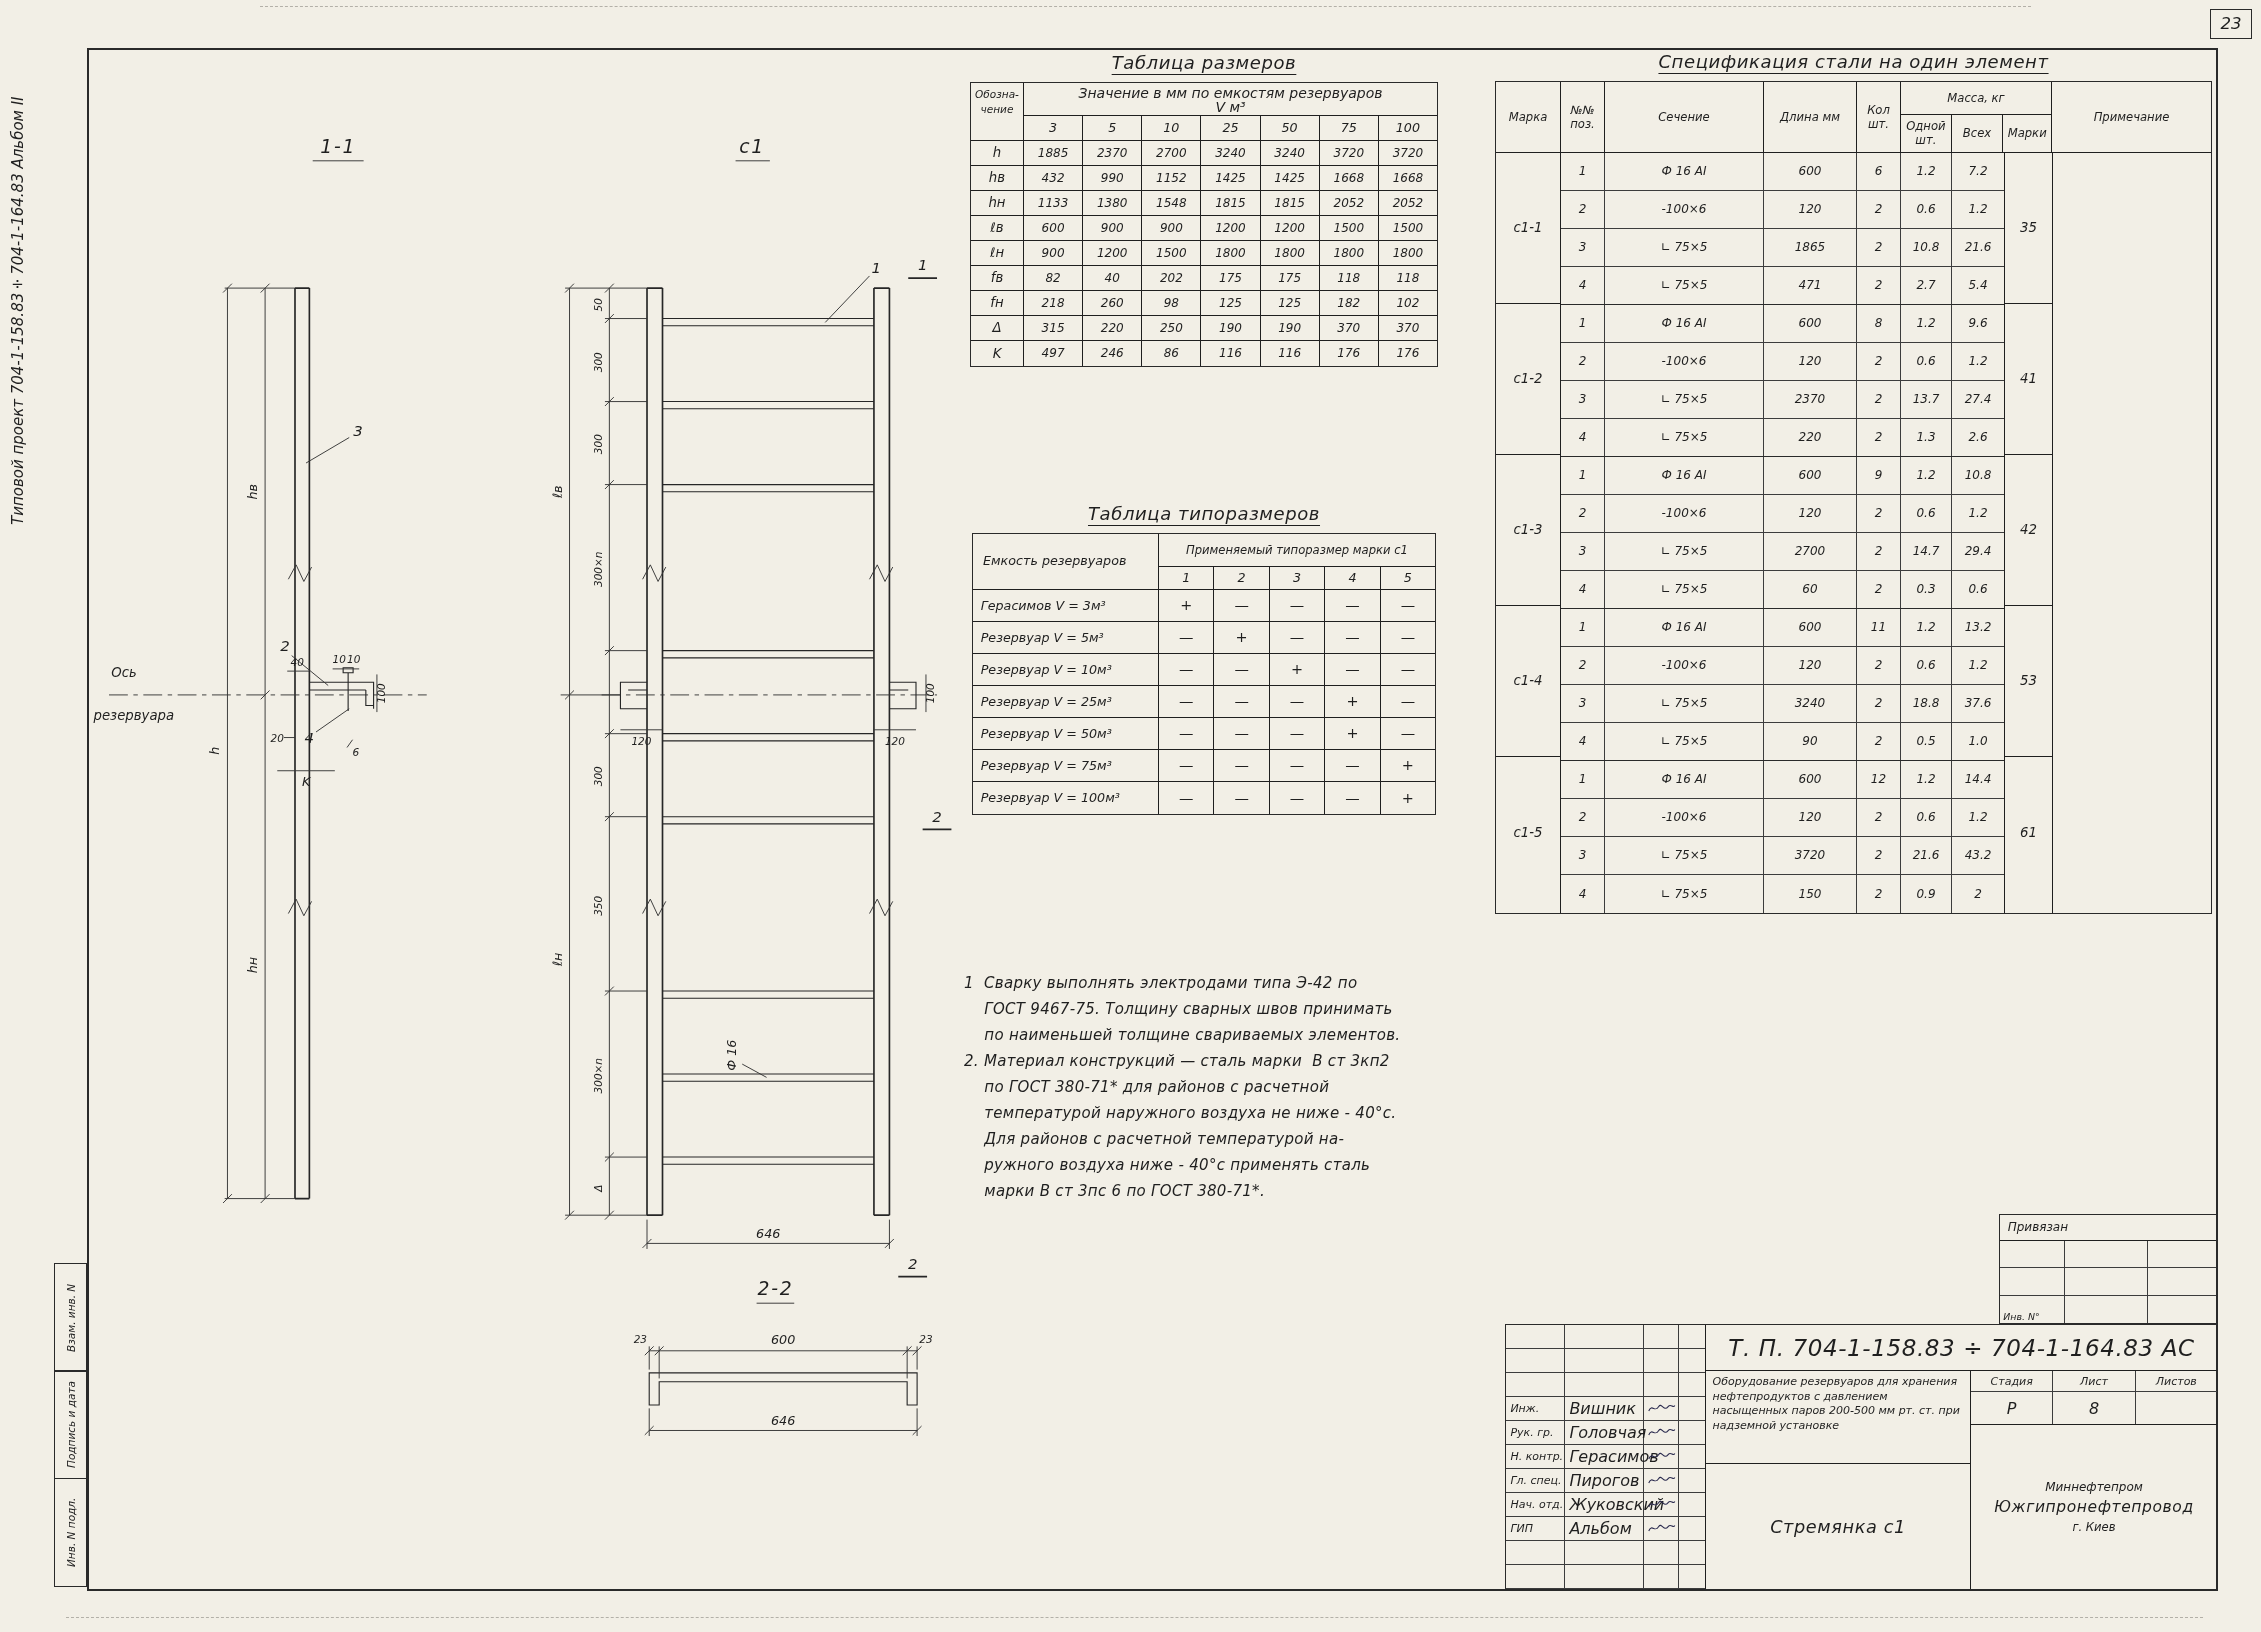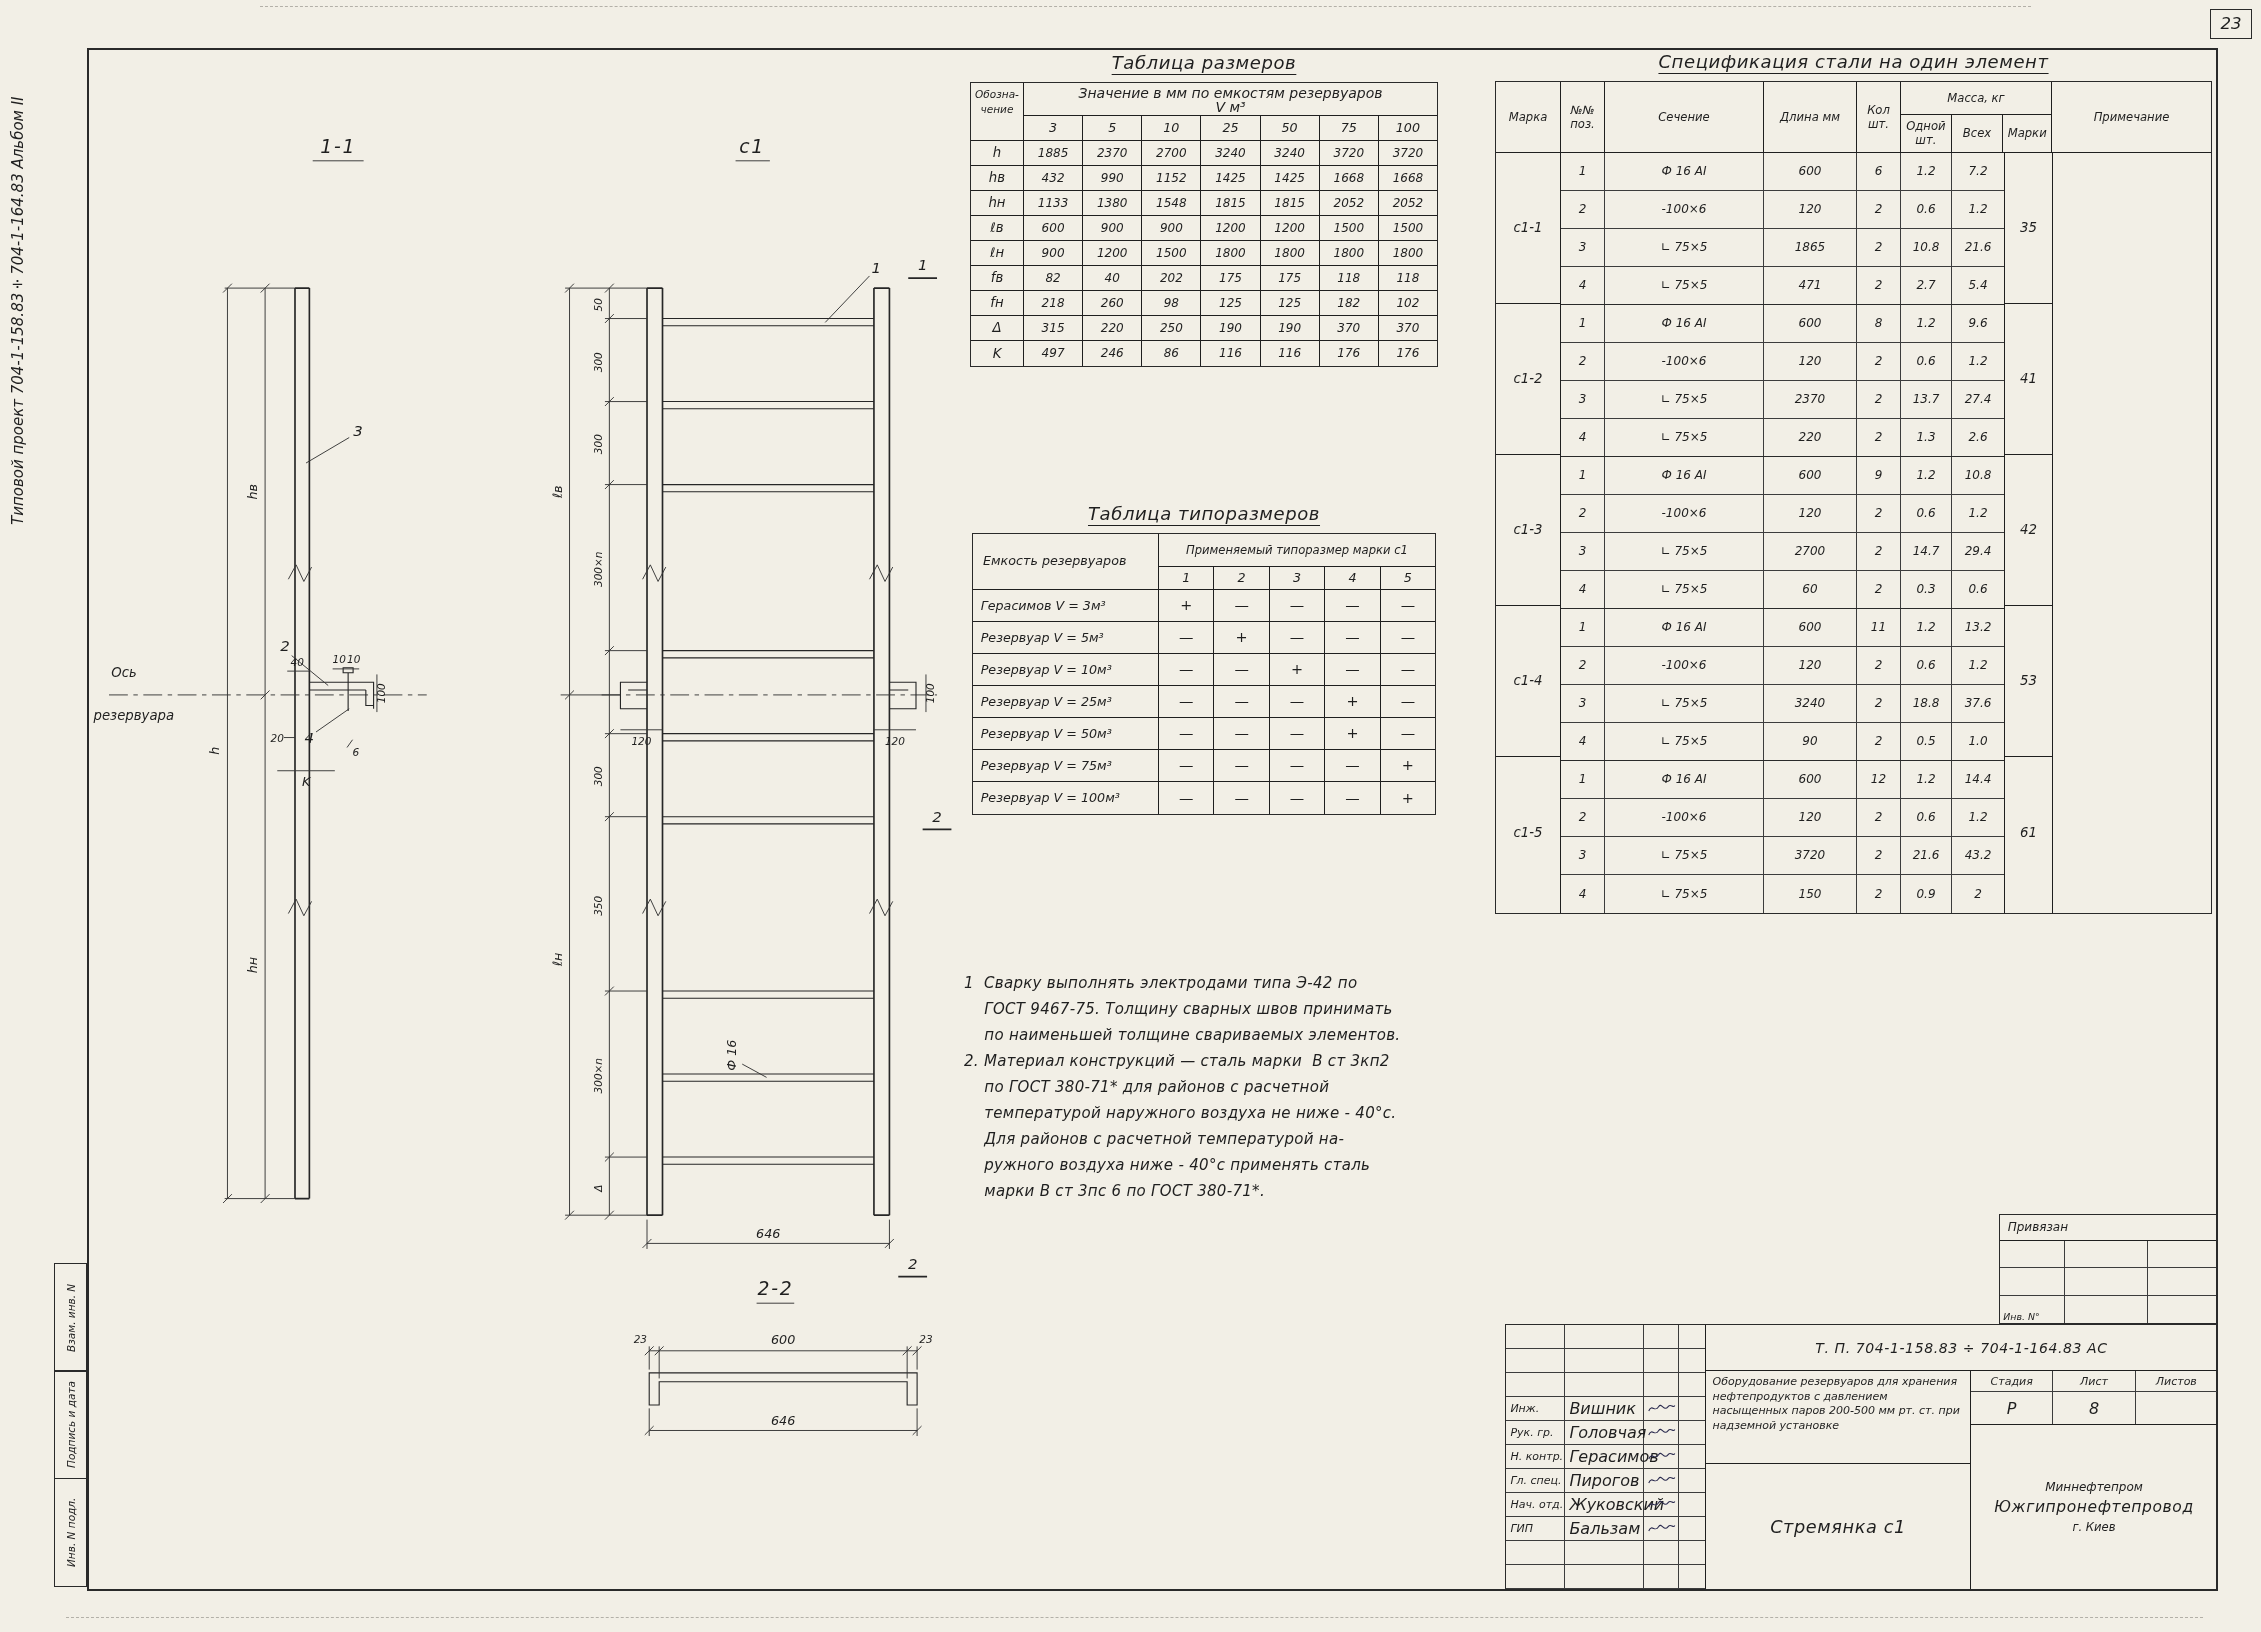--- a/index.html
+++ b/index.html
@@ -72,21 +72,21 @@
 
 .tb{position:absolute;left:1505px;top:1324px;width:713px;height:266px;border:1.9px solid #2a2a2a;display:flex;font-style:italic}
 .tb-left{width:200px;border-right:1.7px solid;display:flex;flex-direction:column}
 .tb-each{display:contents}
 .tb-lrow{display:flex;height:24px;border-bottom:0.9px solid #3c3c3c;flex:none}
 .tb-role{width:59px;border-right:0.9px solid #3c3c3c;display:flex;align-items:center;padding-left:4.4px;font-size:11px}
 .tb-name{width:79px;border-right:0.9px solid #3c3c3c;display:flex;align-items:center;padding-left:4.4px;font-size:16px}
 .tb-sig{width:35px;border-right:0.9px solid #3c3c3c;display:flex;align-items:center;justify-content:center}
 .tb-date{flex:1}
 .tb-right{flex:1;display:flex;flex-direction:column}
-.tb-doc{height:46px;border-bottom:1.7px solid;display:flex;align-items:center;justify-content:center;font-size:14px;letter-spacing:0.6px}
+.tb-doc{height:46px;border-bottom:1.7px solid;display:flex;align-items:center;justify-content:center;font-size:23px;letter-spacing:0.6px}
 .tb-proj{height:52px;border-bottom:1.7px solid;font-size:12px;line-height:16px;padding:3.3px 8.9px}
 .tb-mid{flex:1;display:flex}
 .tb-midleft{width:265px;border-right:1.7px solid;display:flex;flex-direction:column}
 .tb-subject{height:93px;border-bottom:1.4px solid;font-size:11px;line-height:14.4px;padding:4.4px 6.6px}
 .tb-item{flex:1;display:flex;align-items:center;justify-content:center;font-size:17.7px;letter-spacing:0.6px}
 .tb-midright{flex:1;display:flex;flex-direction:column}
 .tb-stagehdr{display:flex;height:21px;border-bottom:0.9px solid #3c3c3c}
 .tb-sh{flex:1;border-right:0.9px solid #3c3c3c;display:flex;align-items:center;justify-content:center;font-size:11px}
 .tb-sh:last-child{border-right:none}
 .tb-stageval{display:flex;height:33px;border-bottom:1.4px solid}
@@ -712,21 +712,21 @@
           <div class="tb-role">Нач. отд.</div>
           <div class="tb-name">Жуковский</div>
           <div class="tb-sig">
             <svg width="29" height="14.4" viewBox="0 0 52 26">
               <path d="M3 18 C9 4 14 22 21 10 C26 2 30 20 38 10 C43 4 47 14 50 8" fill="none" stroke="#2a2a4e" stroke-width="2"></path>
             </svg>
           </div>
           <div class="tb-date"></div>
         </div><div class="tb-lrow">
           <div class="tb-role">ГИП</div>
-          <div class="tb-name">Бальзам</div>
+          <div class="tb-name">Альбом</div>
           <div class="tb-sig">
             <svg width="29" height="14.4" viewBox="0 0 52 26">
               <path d="M3 18 C9 4 14 22 21 10 C26 2 30 20 38 10 C43 4 47 14 50 8" fill="none" stroke="#2a2a4e" stroke-width="2"></path>
             </svg>
           </div>
           <div class="tb-date"></div>
         </div></div>
       <div class="tb-lrow">
           <div class="tb-role"></div>
           <div class="tb-name"></div>

